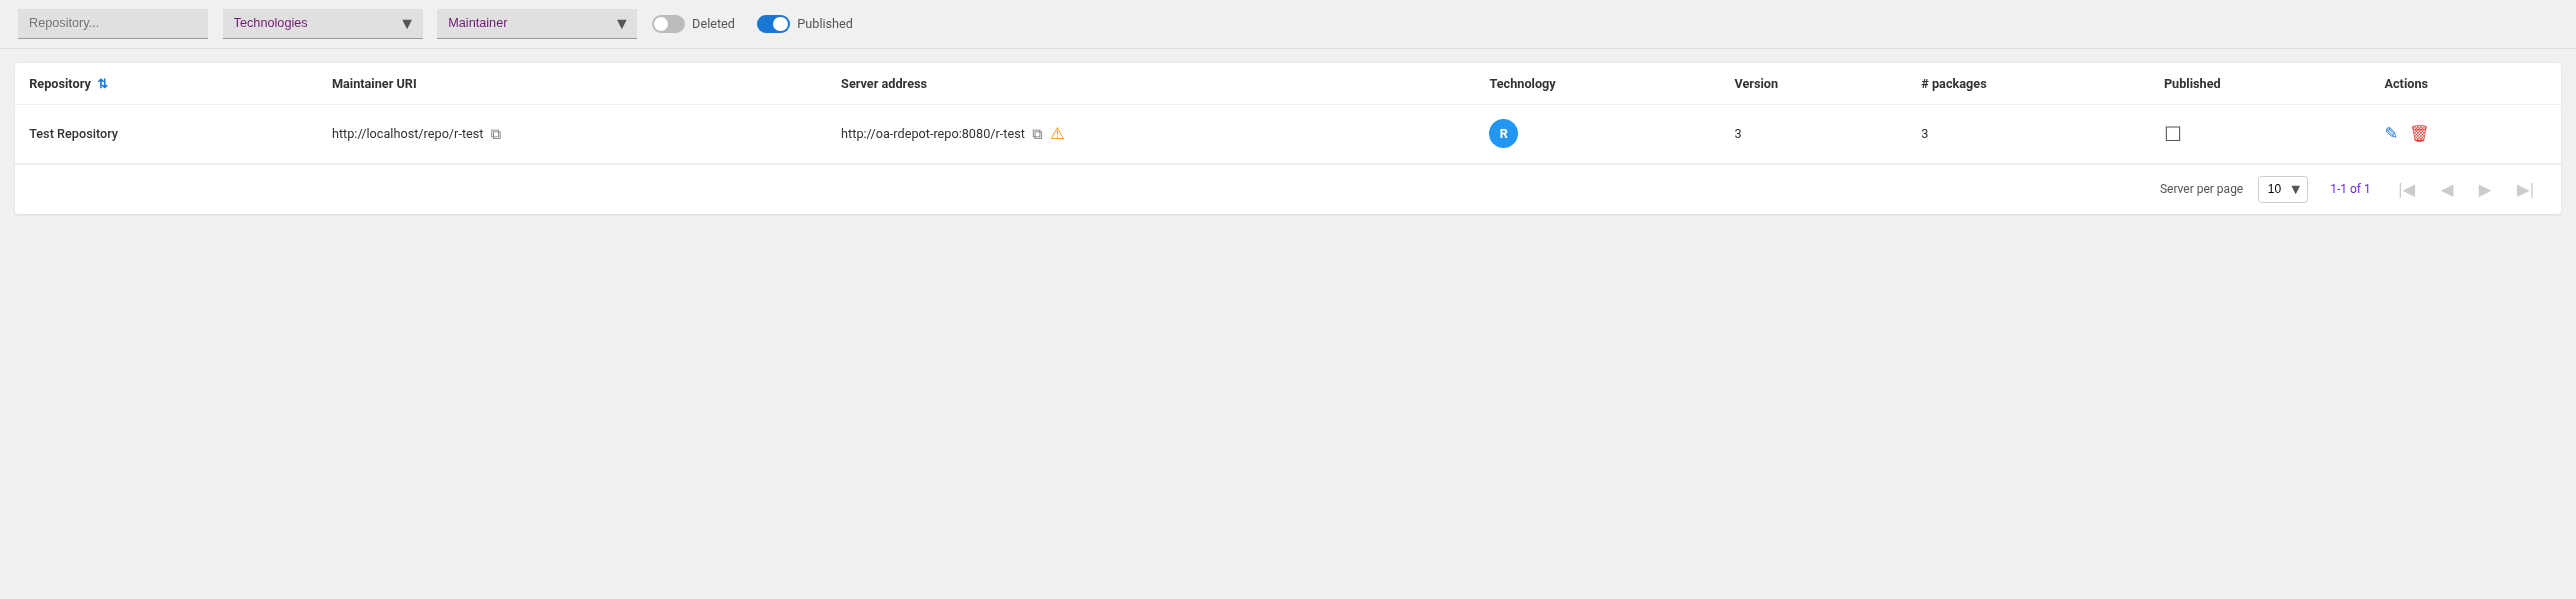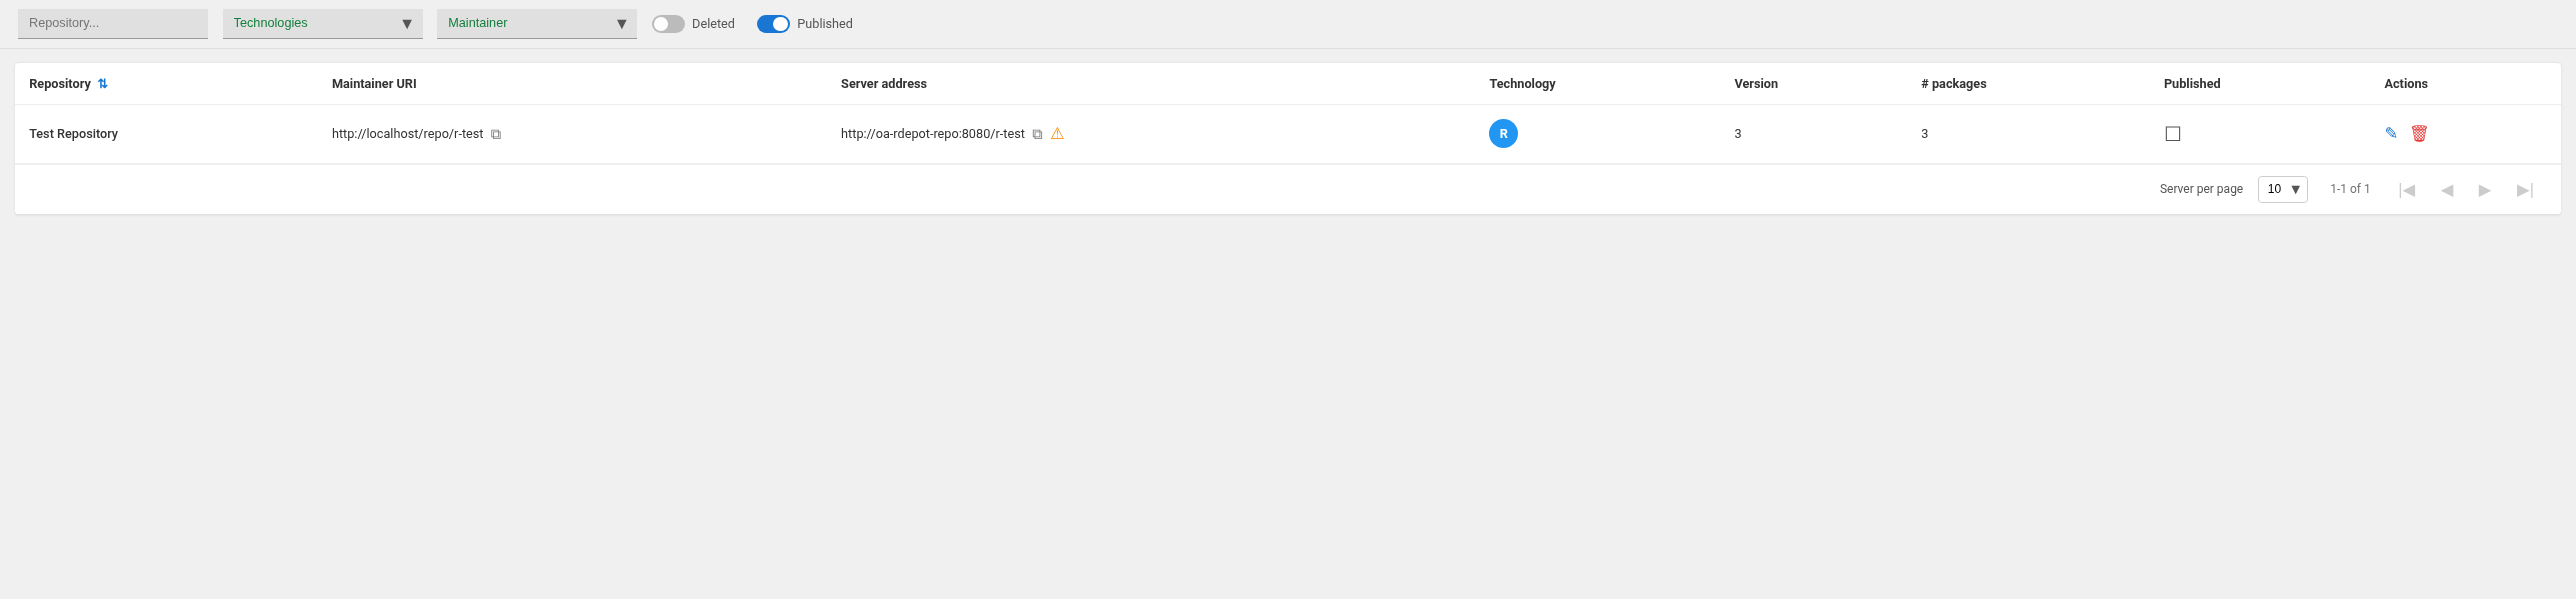--- a/index.html
+++ b/index.html
@@ -31,21 +31,21 @@
       position: relative;
       display: inline-flex;
       align-items: center;
     }
     .select-wrapper select {
       background: #e0e0e0;
       border: none;
       border-bottom: 0.9px solid #999;
       padding: 7.3px 29px 7.3px 11px;
       font-size: 12.7px;
-      color: #15803d;
+      color: #701a75;
       width: 200px;
       outline: none;
       appearance: none;
       cursor: pointer;
     }
     .select-arrow {
       position: absolute;
       right: 7.3px;
       pointer-events: none;
       color: #555;
@@ -231,21 +231,21 @@
       position: relative;
       display: inline-flex;
       align-items: center;
     }
     .items-per-page-wrapper .select-arrow {
       right: 5.5px;
       font-size: 14.6px;
     }
     .page-info {
       font-size: 12px;
-      color: #737373;
+      color: #6d28d9;
       margin: 0 7.3px;
     }
     .page-nav-btn {
       background: none;
       border: none;
       cursor: pointer;
       color: #555;
       font-size: 16.4px;
       padding: 3.6px 5.5px;
       border-radius: 3.6px;

